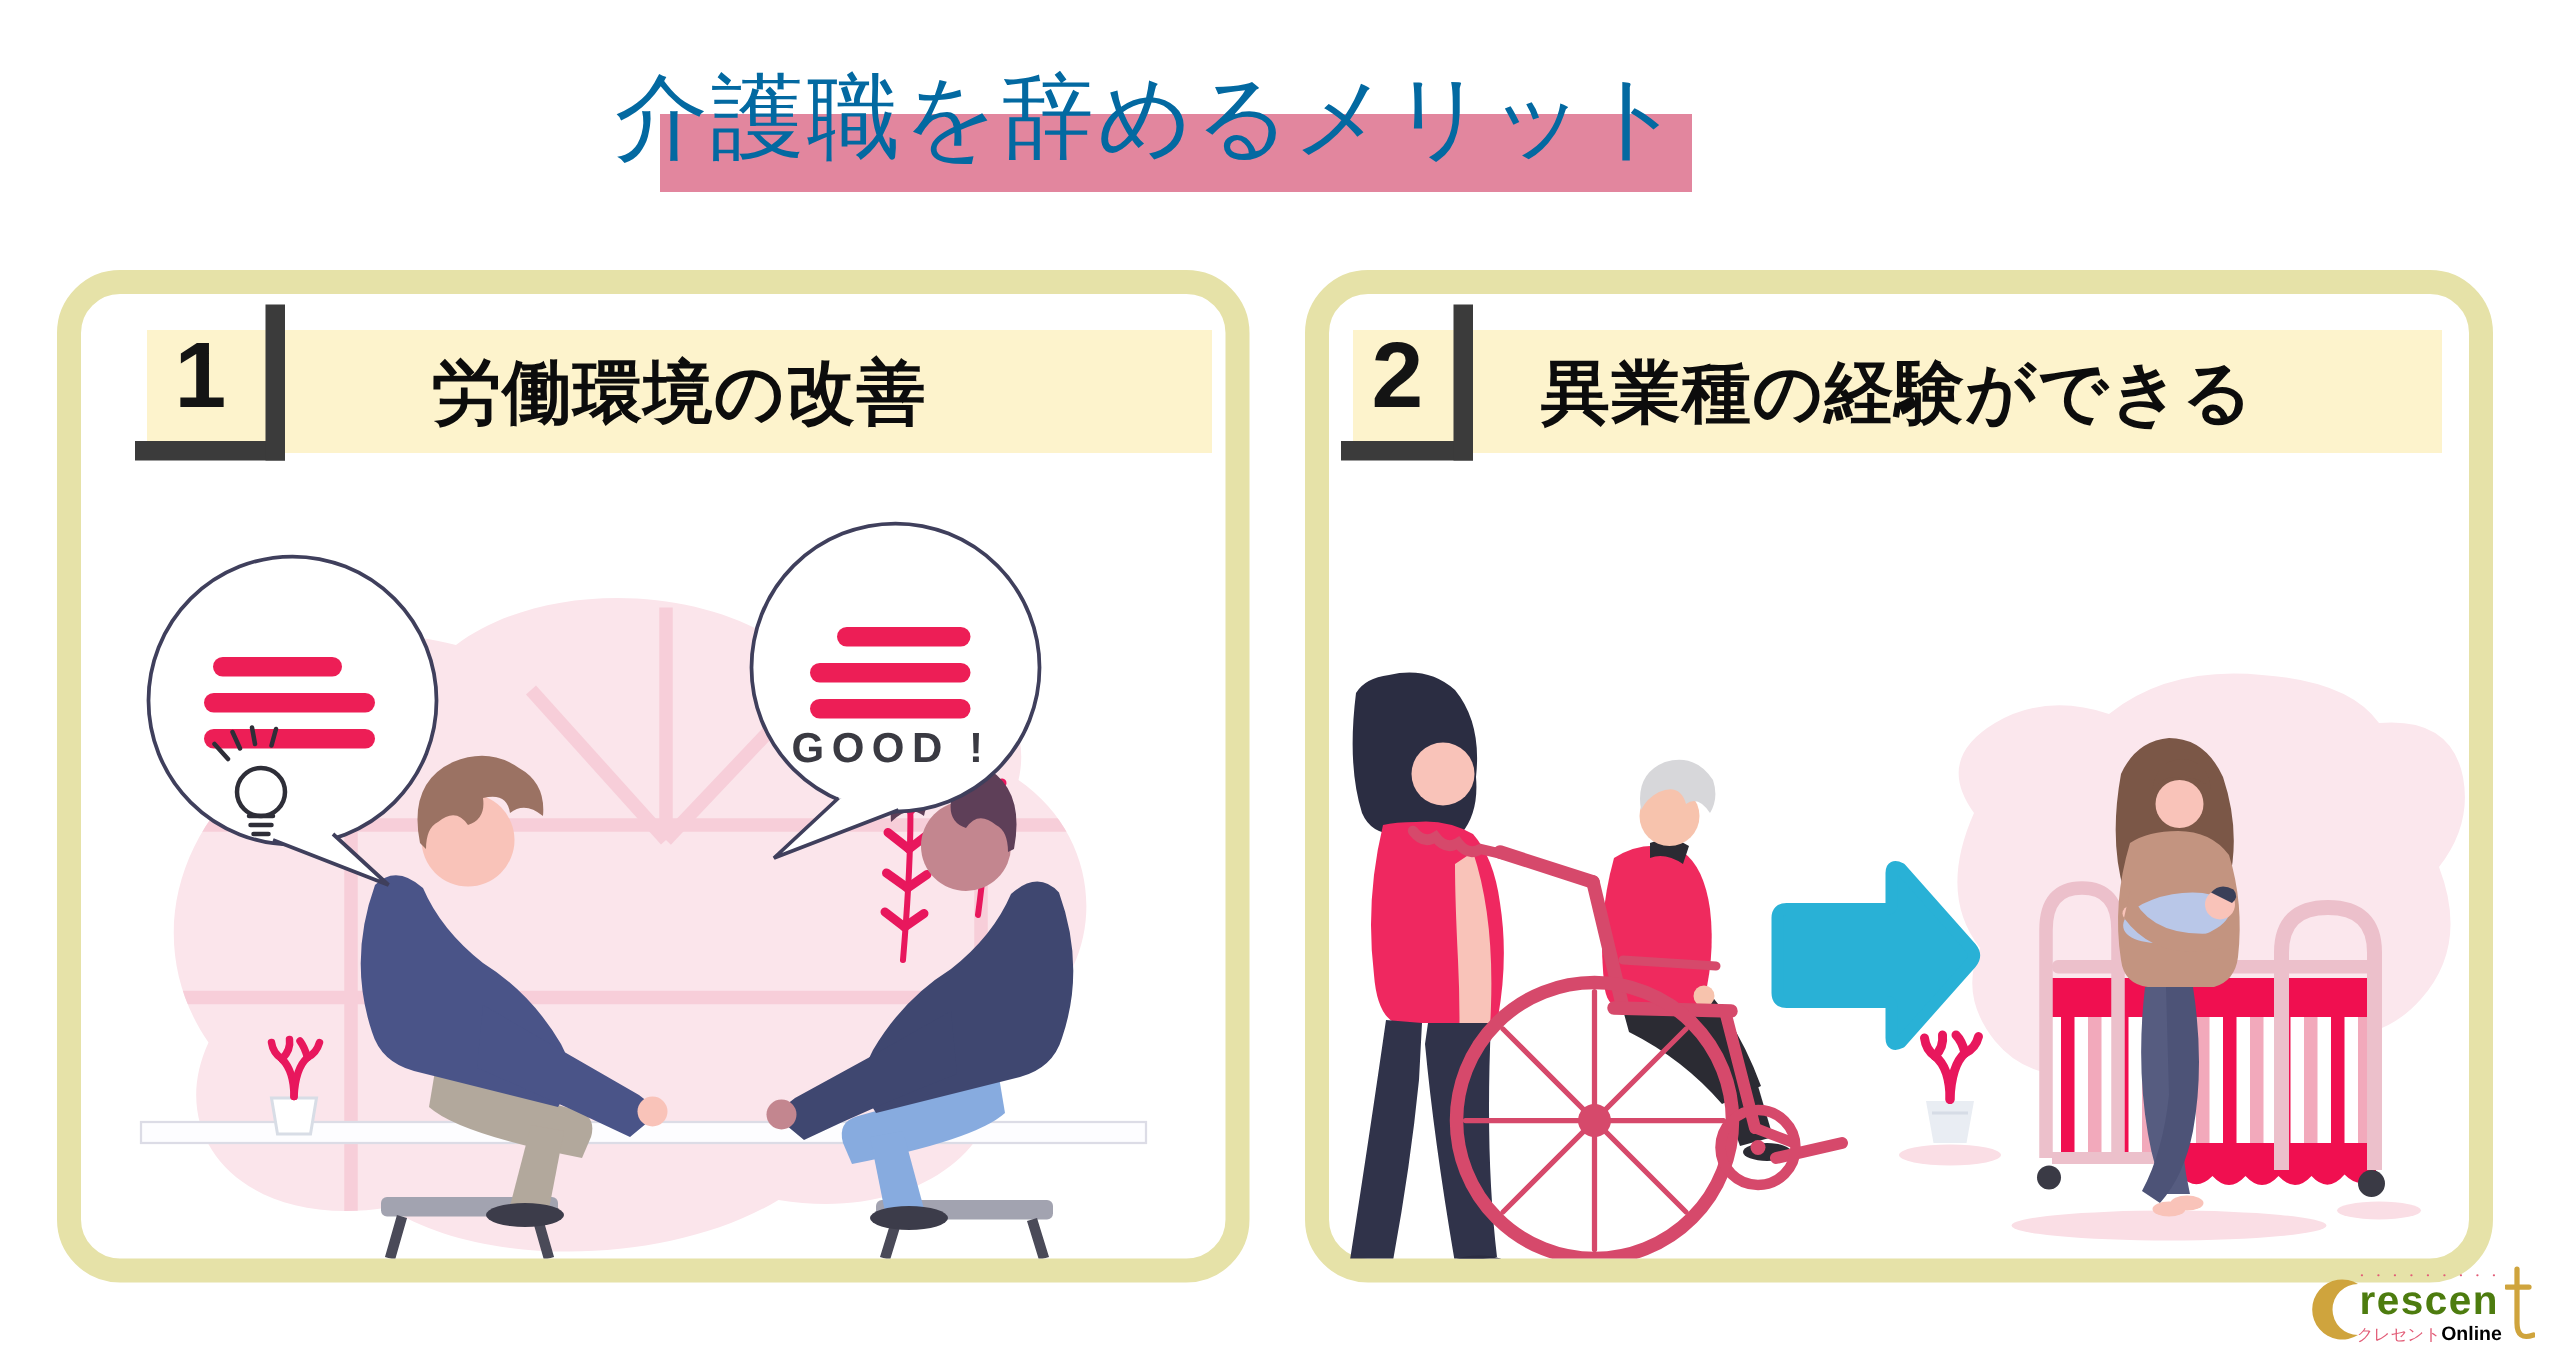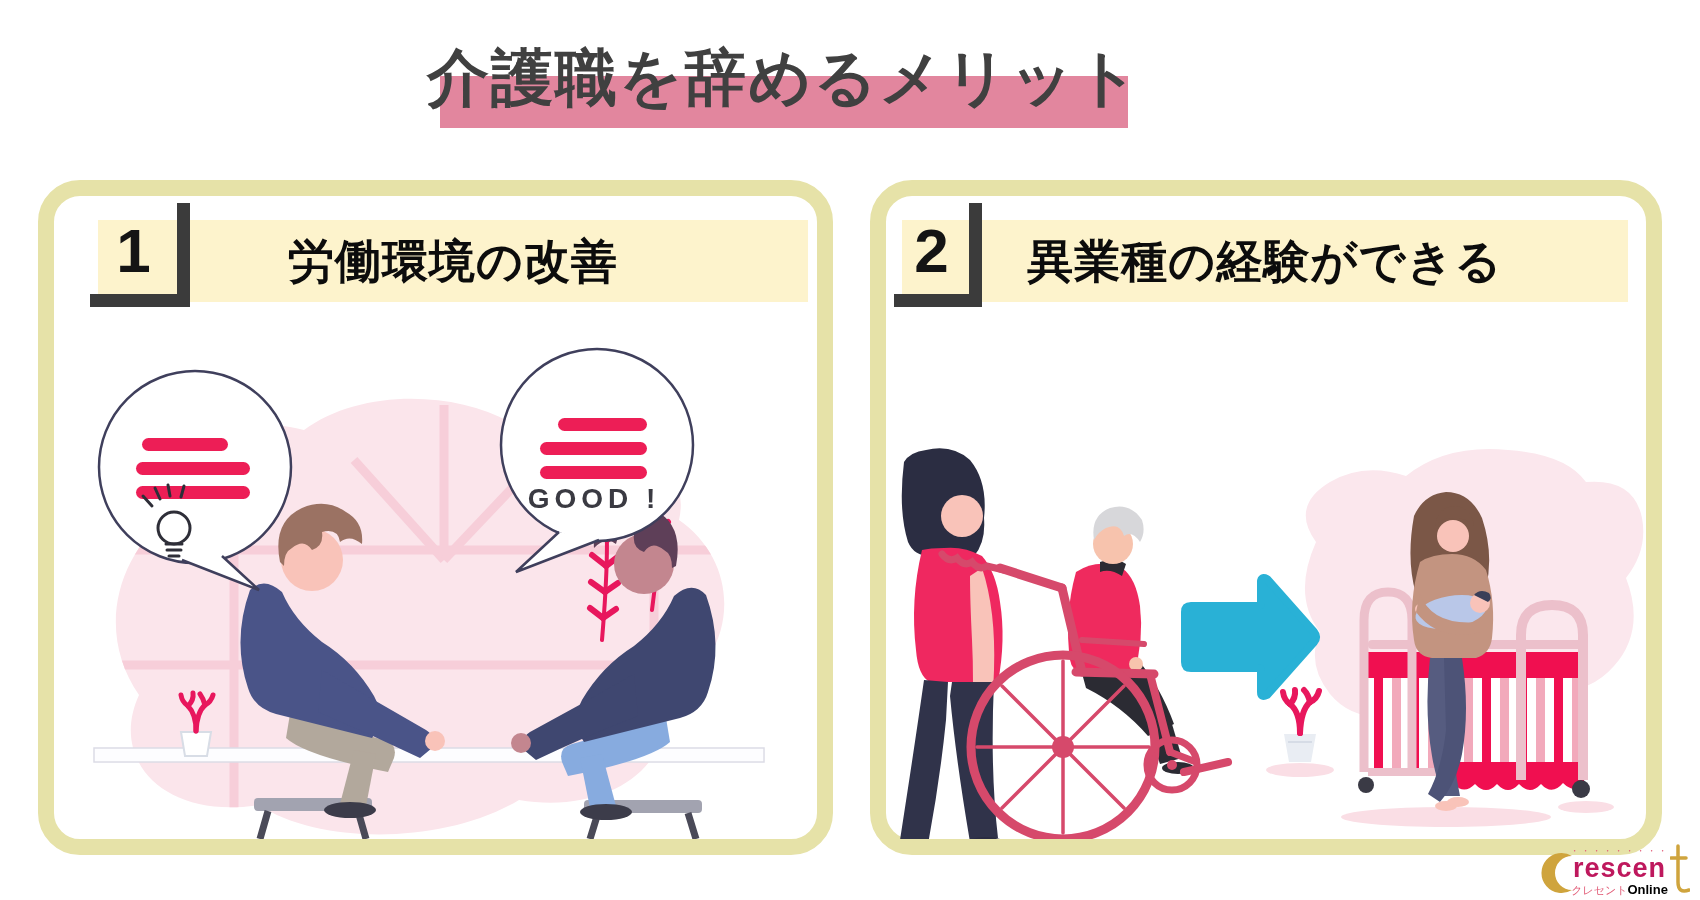--- a/index.html
+++ b/index.html
@@ -3,22 +3,22 @@
 <meta charset="utf-8">
 <style>
   html,body{margin:0;padding:0;background:#fff;}
   .stage{
     position:relative;width:1700px;height:900px;overflow:hidden;background:#ffffff;
     font-family:"Liberation Sans","DejaVu Sans",sans-serif;
   }
   
   .title-band{position:absolute;left:440px;top:76px;width:688px;height:52px;background:#e2869e;}
   .title-text{
-    position:absolute;left:410px;top:36px;width:748px;text-align:center;
-    font-size:62px;font-weight:700;color:#404040;letter-spacing:2px;white-space:nowrap;
+    position:absolute;left:410px;top:36px;width:748px;
+    font-size:62px;font-weight:400;color:#0369a1;letter-spacing:2px;white-space:nowrap;
   }
   
   .panel{
     position:absolute;top:180px;height:675px;background:#fff;
     border:16px solid #e6e2a8;border-radius:42px;box-sizing:border-box;
   }
   .panel-1{left:38px;width:795px;}
   .panel-2{left:870px;width:792px;}
   .panel-body{position:relative;width:100%;height:100%;}
   .header-band{position:absolute;top:24px;height:82px;background:#fdf3cc;}
@@ -40,21 +40,21 @@
   .num-text{
     display:block;font-size:62px;font-weight:700;color:#141414;line-height:96px;
   }
   .illus{position:absolute;left:0;top:114px;}
   
   .logo{
     position:absolute;right:10px;bottom:4px;display:flex;align-items:flex-end;
   }
   .logo-mid{display:flex;flex-direction:column;align-items:center;line-height:1;margin-left:-6px;}
   .logo-dots{font-size:9px;color:#e25c77;letter-spacing:2px;height:8px;overflow:hidden;}
-  .logo-rescen{font-size:27px;font-weight:700;color:#be185d;letter-spacing:1px;}
+  .logo-rescen{font-size:27px;font-weight:700;color:#4d7c0f;letter-spacing:1px;}
   .logo-sub{display:flex;align-items:baseline;margin-top:1px;}
   .logo-jp{font-size:11px;color:#e25c77;}
   .logo-en{font-size:13px;font-weight:700;color:#000000;}
   .logo-c-svg{display:block;}
   .logo-t-svg{display:block;margin-left:1px;}
 </style>
 </head>
 <body>
 
 <div class="stage">

